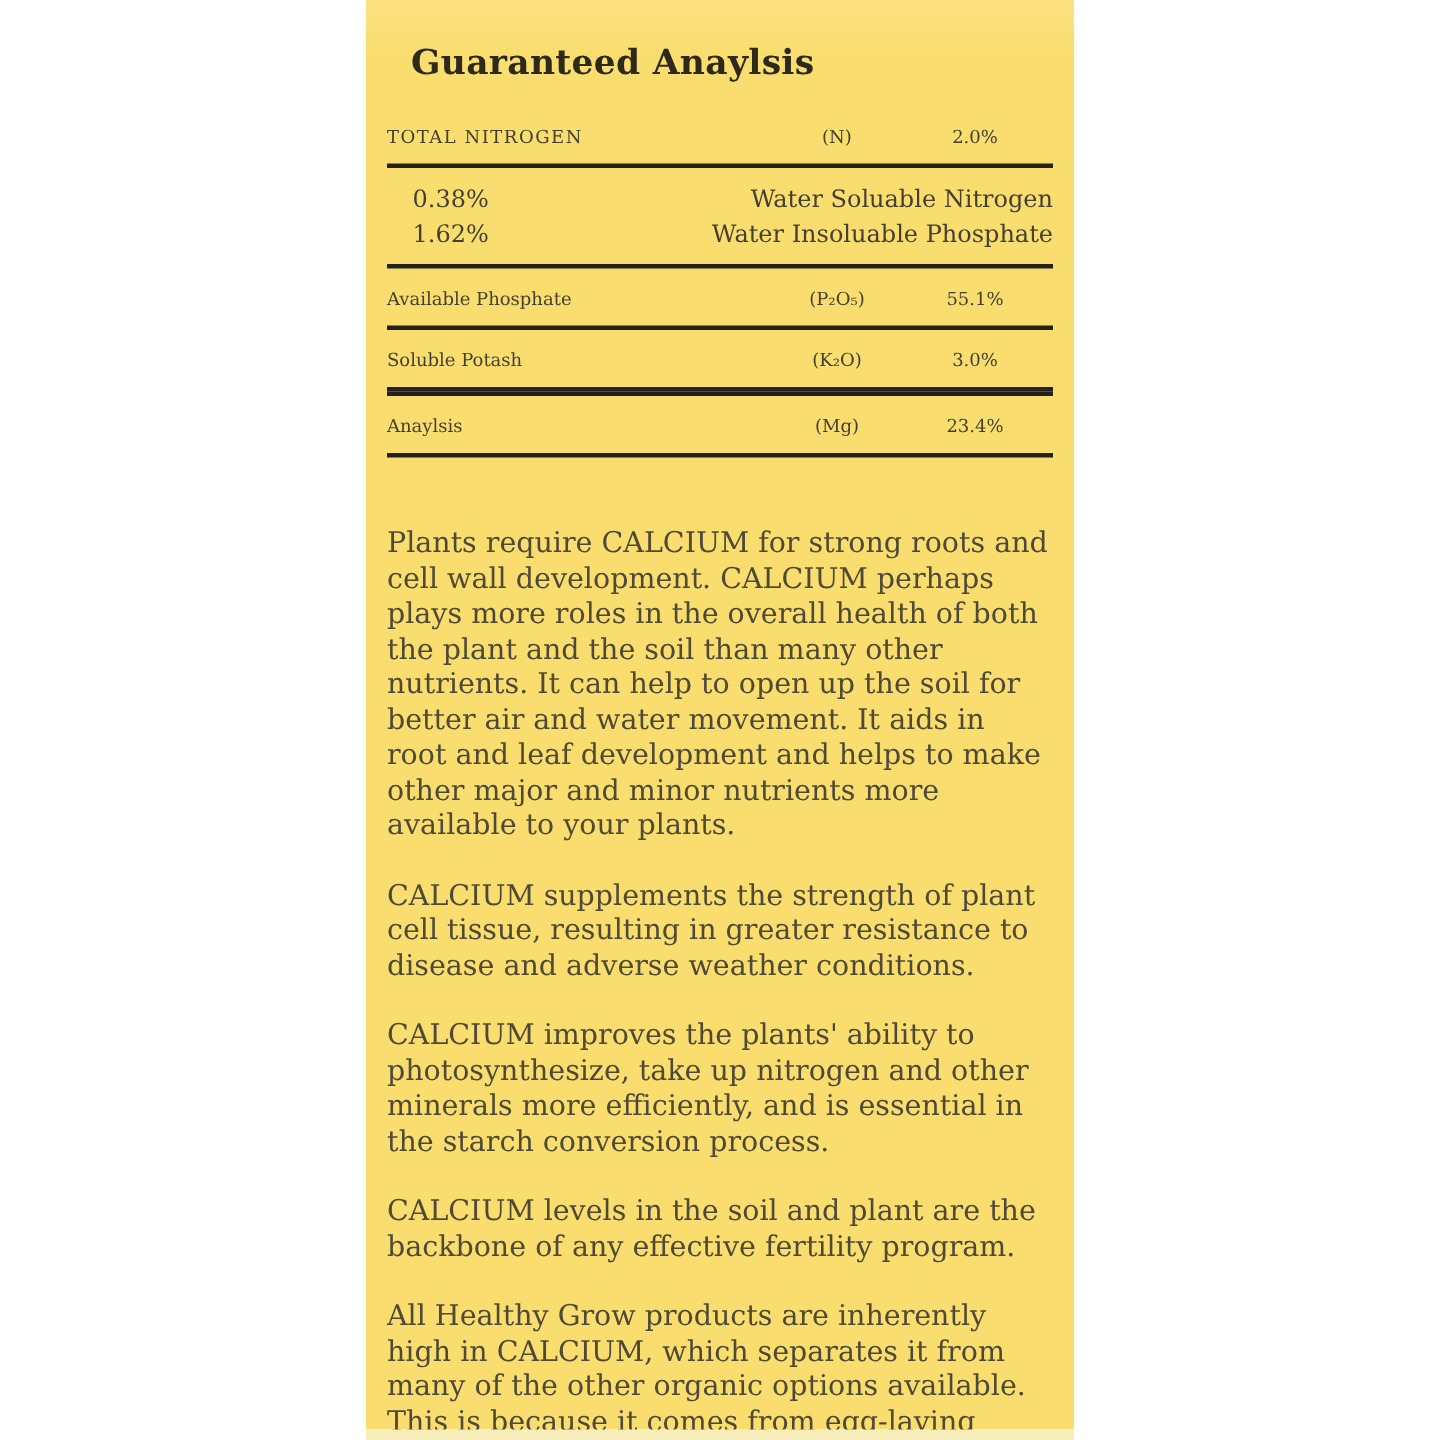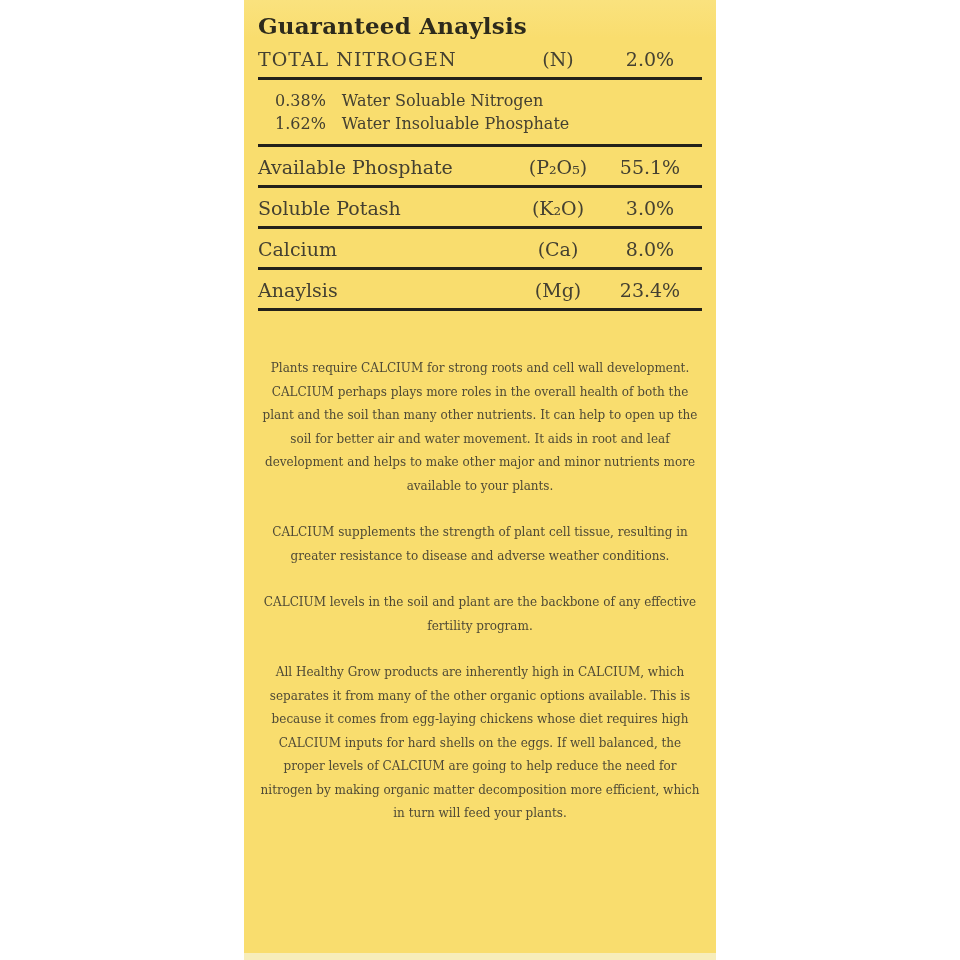--- a/index.html
+++ b/index.html
@@ -30,31 +30,31 @@
   }
   .curl-strip {
     position: absolute;
     left: 244px;
     top: 953px;
     width: 472px;
     height: 7px;
     background: #f7edbb;
   }
   .label-title {
-    margin: 0;
+    margin: 16px;
     padding-top: 12px;
     font-size: 23px;
     font-weight: 700;
     color: #2d2a1c;
     letter-spacing: 0.2px;
   }
   .trow {
     display: flex;
     align-items: baseline;
-    font-size: 19px;
+    font-size: 12px;
     line-height: 21px;
     padding: 10px 0 7px 0;
     color: #444031;
   }
   .trow .cell-name {
     flex: 0 0 260px;
     text-align: left;
   }
   .trow.caps .cell-name {
     letter-spacing: 1px;
@@ -77,35 +77,35 @@
     color: #444031;
   }
   .subrow {
     display: flex;
     align-items: baseline;
     line-height: 23px;
   }
   .sub-value {
     flex: 0 0 48px;
     text-align: center;
-    margin-right: 16px;
+    margin-right: 29px;
   }
   .sub-name {
     flex: 1 1 auto;
-    text-align: left;
+    text-align: right;
   }
   .paragraphs {
     margin-top: 46px;
   }
   .paragraphs p {
     margin: 0 0 23px 0;
-    font-size: 12px;
+    font-size: 19px;
     line-height: 23.5px;
     color: #4f4a36;
-    text-align: center;
+    text-align: left;
   }
 </style>
 </head>
 <body>
 
 <div class="page">
   <div class="panel">
 
     <h1 class="label-title">Guaranteed Anaylsis</h1>
 
@@ -135,36 +135,32 @@
     </div>
     <div class="rule"></div>
 
     <div class="trow">
       <span class="cell-name">Soluble Potash</span>
       <span class="cell-formula">(K₂O)</span>
       <span class="cell-value">3.0%</span>
     </div>
     <div class="rule"></div>
 
-    <div class="trow">
-      <span class="cell-name">Calcium</span>
-      <span class="cell-formula">(Ca)</span>
-      <span class="cell-value">8.0%</span>
-    </div>
     <div class="rule"></div>
 
     <div class="trow">
       <span class="cell-name">Anaylsis</span>
       <span class="cell-formula">(Mg)</span>
       <span class="cell-value">23.4%</span>
     </div>
     <div class="rule"></div>
 
     <div class="paragraphs">
       <p>Plants require CALCIUM for strong roots and cell wall development. CALCIUM perhaps plays more roles in the overall health of both the plant and the soil than many other nutrients. It can help to open up the soil for better air and water movement. It aids in root and leaf development and helps to make other major and minor nutrients more available to your plants.</p>
       <p>CALCIUM supplements the strength of plant cell tissue, resulting in greater resistance to disease and adverse weather conditions.</p>
+      <p>CALCIUM improves the plants' ability to photosynthesize, take up nitrogen and other minerals more efficiently, and is essential in the starch conversion process.</p>
       <p>CALCIUM levels in the soil and plant are the backbone of any effective fertility program.</p>
       <p>All Healthy Grow products are inherently high in CALCIUM, which separates it from many of the other organic options available. This is because it comes from egg-laying chickens whose diet requires high CALCIUM inputs for hard shells on the eggs. If well balanced, the proper levels of CALCIUM are going to help reduce the need for nitrogen by making organic matter decomposition more efficient, which in turn will feed your plants.</p>
     </div>
 
   </div>
   <div class="curl-strip"></div>
 </div>
 
 </body></html>

